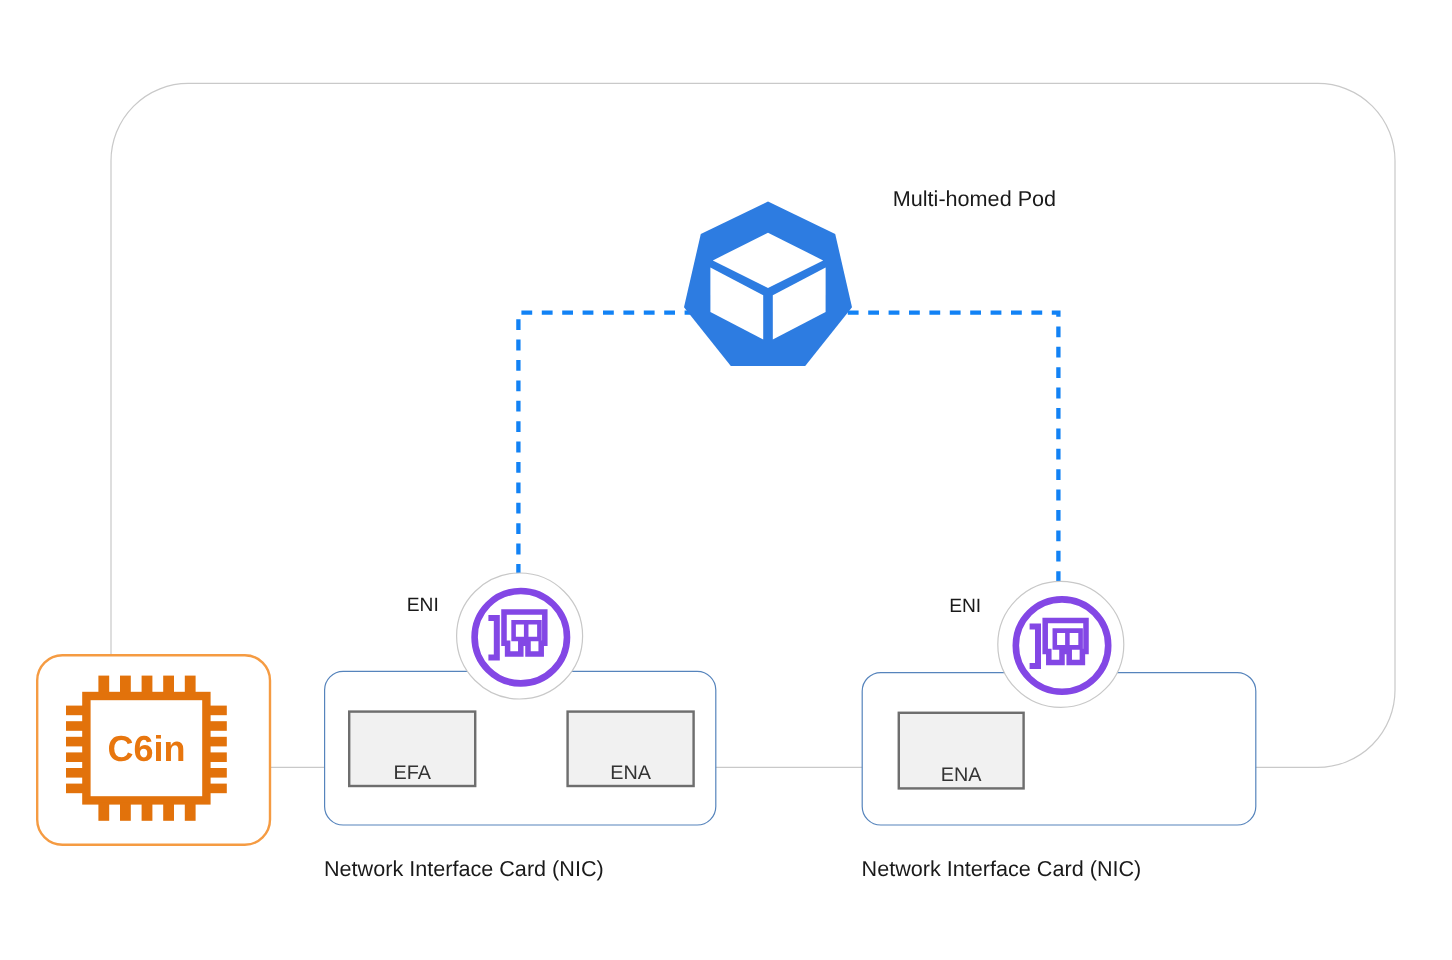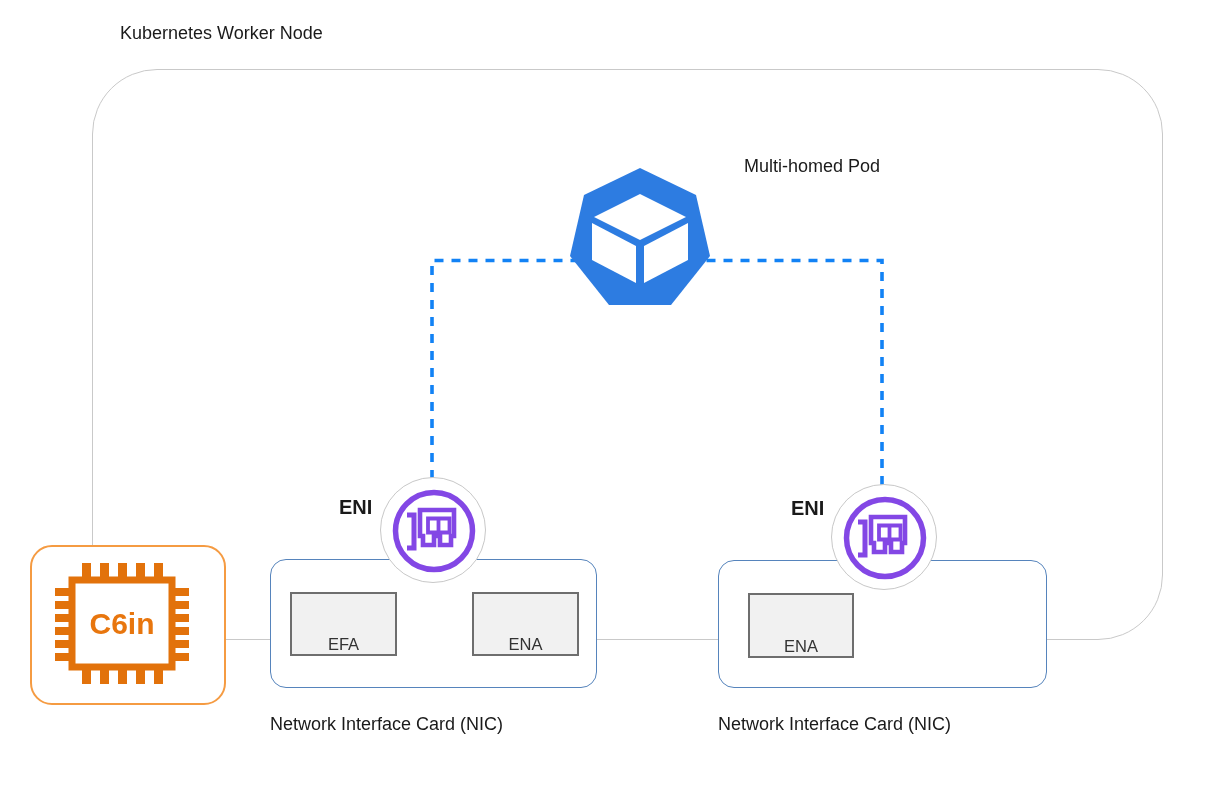--- a/index.html
+++ b/index.html
@@ -66,41 +66,40 @@
   .eni-circle{
     box-sizing:border-box;
     width:106px;height:106px;
     background:#ffffff;
     border:1.6px solid #c8c8c8;
     border-radius:50%;
   }
   .eni-circle svg{position:absolute;left:0;top:0;}
   .eni-left{left:380px;top:477px;}
   .eni-right{left:831px;top:484px;}
-  .eni-label{font-size:20px;font-weight:bold;}
+  .eni-label{font-size:16px;}
   .eni-label-left{left:339px;top:496px;}
   .eni-label-right{left:791px;top:497px;}
 
   
   .chip-box{
     left:30px;top:545px;width:196px;height:160px;
     box-sizing:border-box;
     background:#ffffff;
     border:2.5px solid #f59b42;
     border-radius:22px;
   }
   .chip-box svg{position:absolute;left:0;top:0;}
 </style>
 </head>
 <body>
 
 <div class="canvas">
 
   <div class="abs node-rect"></div>
-  <div class="abs label node-title">Kubernetes Worker Node</div>
 
   <svg class="abs connectors" viewBox="0 0 1210 800" xmlns="http://www.w3.org/2000/svg">
     <path d="M432,479 L432,260.5 L882,260.5 L882,486" fill="none" stroke="#1282f5" stroke-width="3.6" stroke-dasharray="9 8" stroke-linecap="butt"></path>
   </svg>
 
   <svg class="abs pod-svg" viewBox="0 0 144 146" xmlns="http://www.w3.org/2000/svg">
     <polygon points="72,2 128,29 142,90 103,139 41,139 2,90 16,29" fill="#2d7ce1"></polygon>
     <polygon points="72,28 118,51 72,74 26,51" fill="#ffffff"></polygon>
     <polygon points="24,57 68,80 68,117 24,94" fill="#ffffff"></polygon>
     <polygon points="120,57 76,80 76,117 120,94" fill="#ffffff"></polygon>

